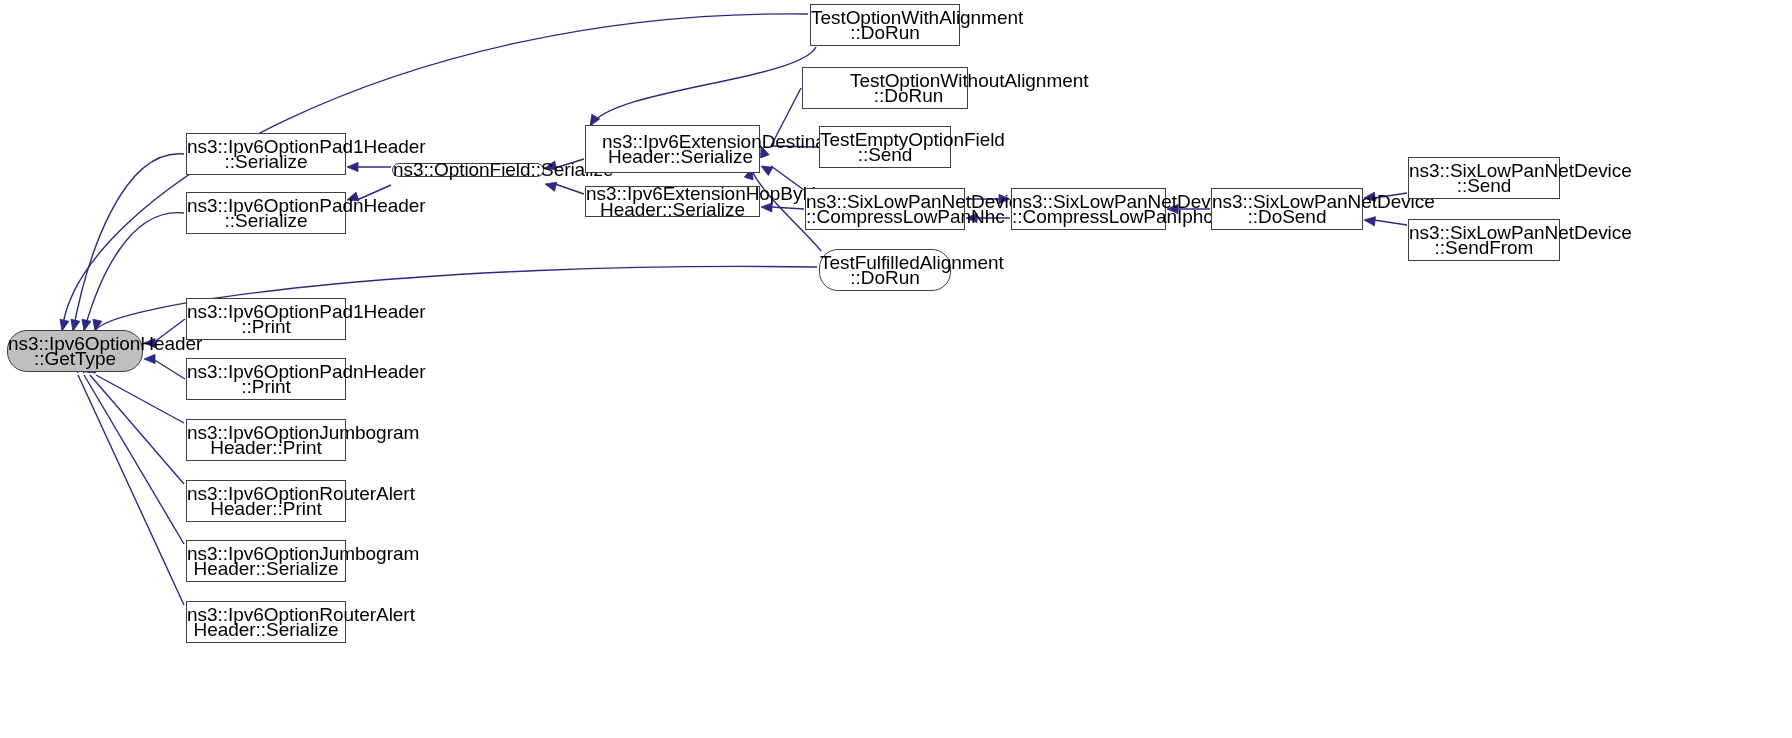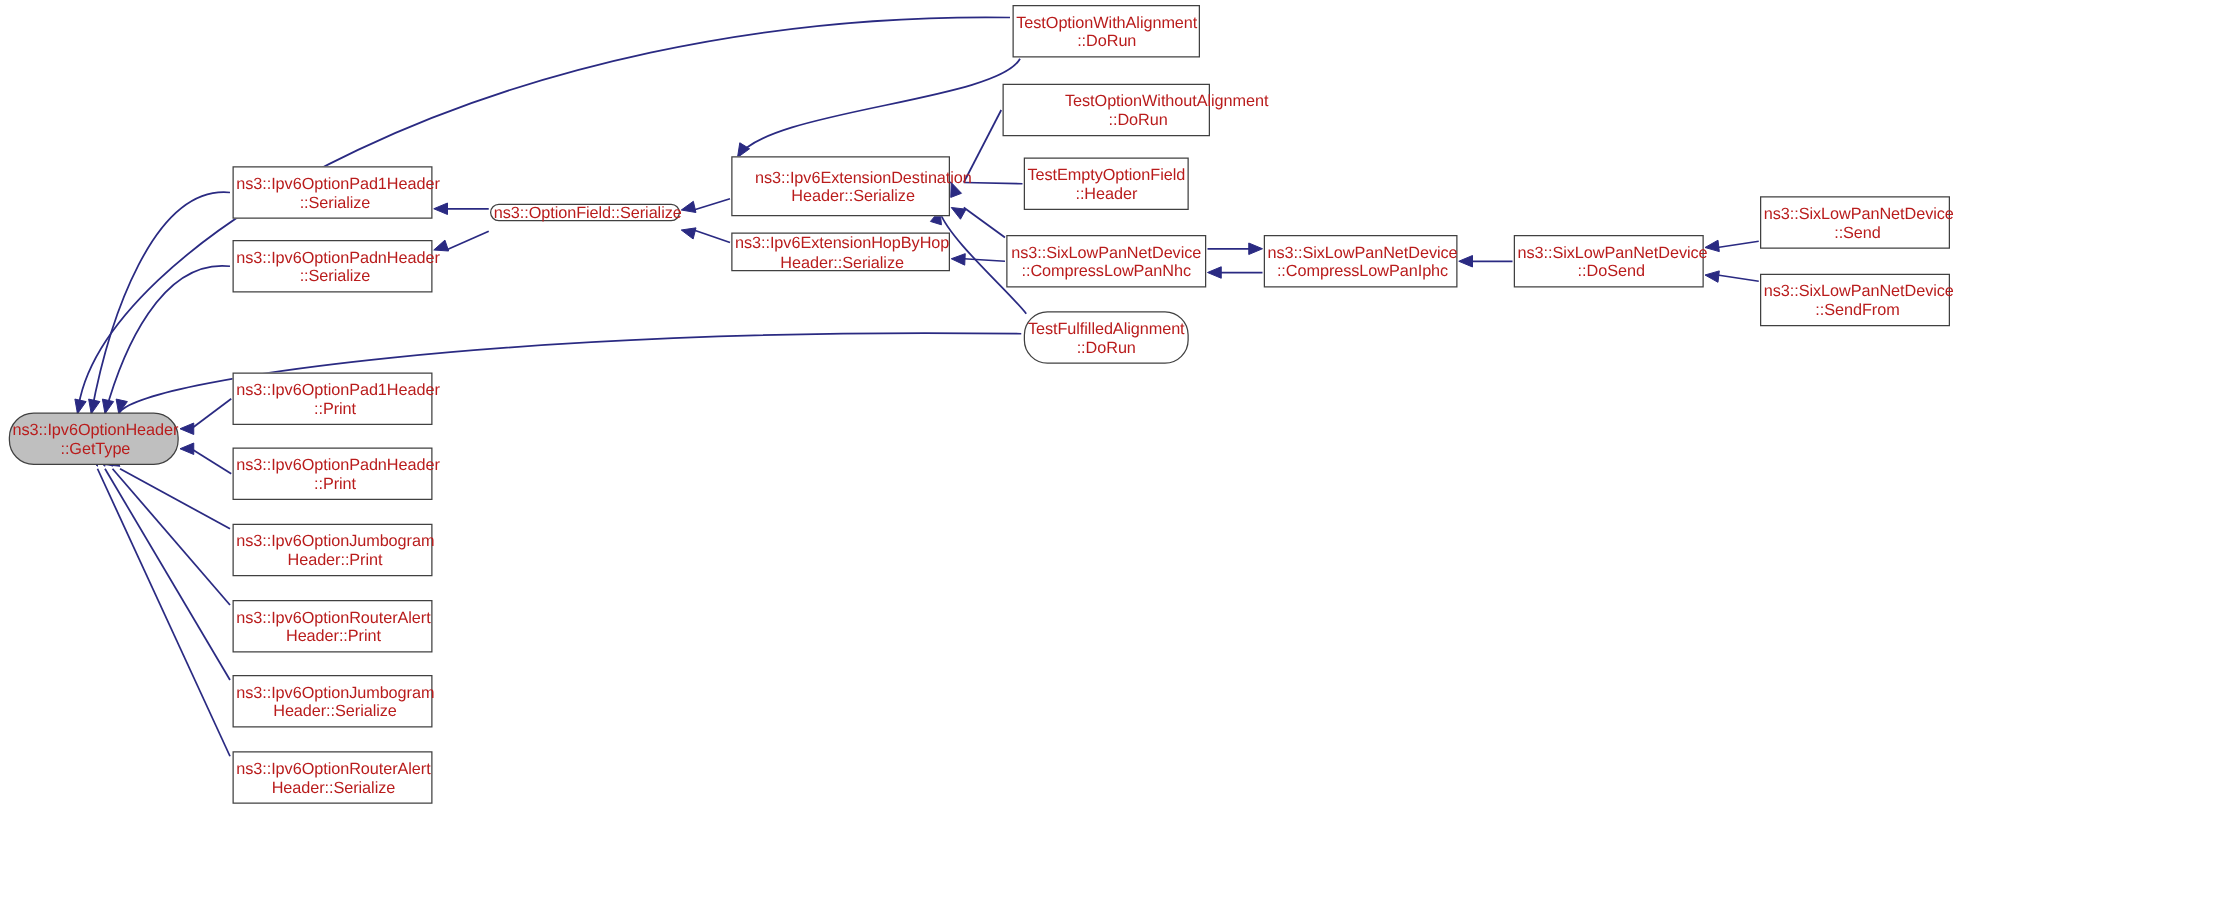--- a/index.html
+++ b/index.html
@@ -22,25 +22,26 @@
     top: 0;
     width: 1792px;
     height: 738px;
     pointer-events: none;
   }
   .node {
     position: absolute;
     box-sizing: border-box;
     border: 1px solid #404040;
     background: #ffffff;
-    color: #b91c1c;
+    color: #000000;
     display: flex;
     align-items: center;
+    justify-content: center;
     text-align: center;
-    font-size: 13px;
+    font-size: 19px;
     line-height: 15.5px;
     letter-spacing: -0.05px;
     white-space: pre-line;
     z-index: 5;
   }
   .node.highlight {
     background: #bfbfbf;
     border: 1px solid #404040;
   }
   .node .label {
@@ -127,21 +128,21 @@
       <div class="node" style="left: 392px; top: 163px; width: 152px; height: 14px; border-radius: 12px;"><span class="label">ns3::OptionField::Serialize</span></div>
       <div class="node" style="left: 585px; top: 125px; width: 175px; height: 48px; padding-left: 16px;"><span class="label">ns3::Ipv6ExtensionDestination
 Header::Serialize</span></div>
       <div class="node" style="left: 585px; top: 186px; width: 175px; height: 31px;"><span class="label">ns3::Ipv6ExtensionHopByHop
 Header::Serialize</span></div>
       <div class="node" style="left: 810px; top: 4px; width: 150px; height: 42px;"><span class="label">TestOptionWithAlignment
 ::DoRun</span></div>
       <div class="node" style="left: 802px; top: 67px; width: 166px; height: 42px; padding-left: 47px;"><span class="label">TestOptionWithoutAlignment
 ::DoRun</span></div>
       <div class="node" style="left: 819px; top: 126px; width: 132px; height: 42px;"><span class="label">TestEmptyOptionField
-::Header</span></div>
+::Send</span></div>
       <div class="node" style="left: 805px; top: 188px; width: 160px; height: 42px;"><span class="label">ns3::SixLowPanNetDevice
 ::CompressLowPanNhc</span></div>
       <div class="node" style="left: 819px; top: 249px; width: 132px; height: 42px; border-radius: 19px;"><span class="label">TestFulfilledAlignment
 ::DoRun</span></div>
       <div class="node" style="left: 1011px; top: 188px; width: 155px; height: 42px;"><span class="label">ns3::SixLowPanNetDevice
 ::CompressLowPanIphc</span></div>
       <div class="node" style="left: 1211px; top: 188px; width: 152px; height: 42px;"><span class="label">ns3::SixLowPanNetDevice
 ::DoSend</span></div>
       <div class="node" style="left: 1408px; top: 157px; width: 152px; height: 42px;"><span class="label">ns3::SixLowPanNetDevice
 ::Send</span></div>

